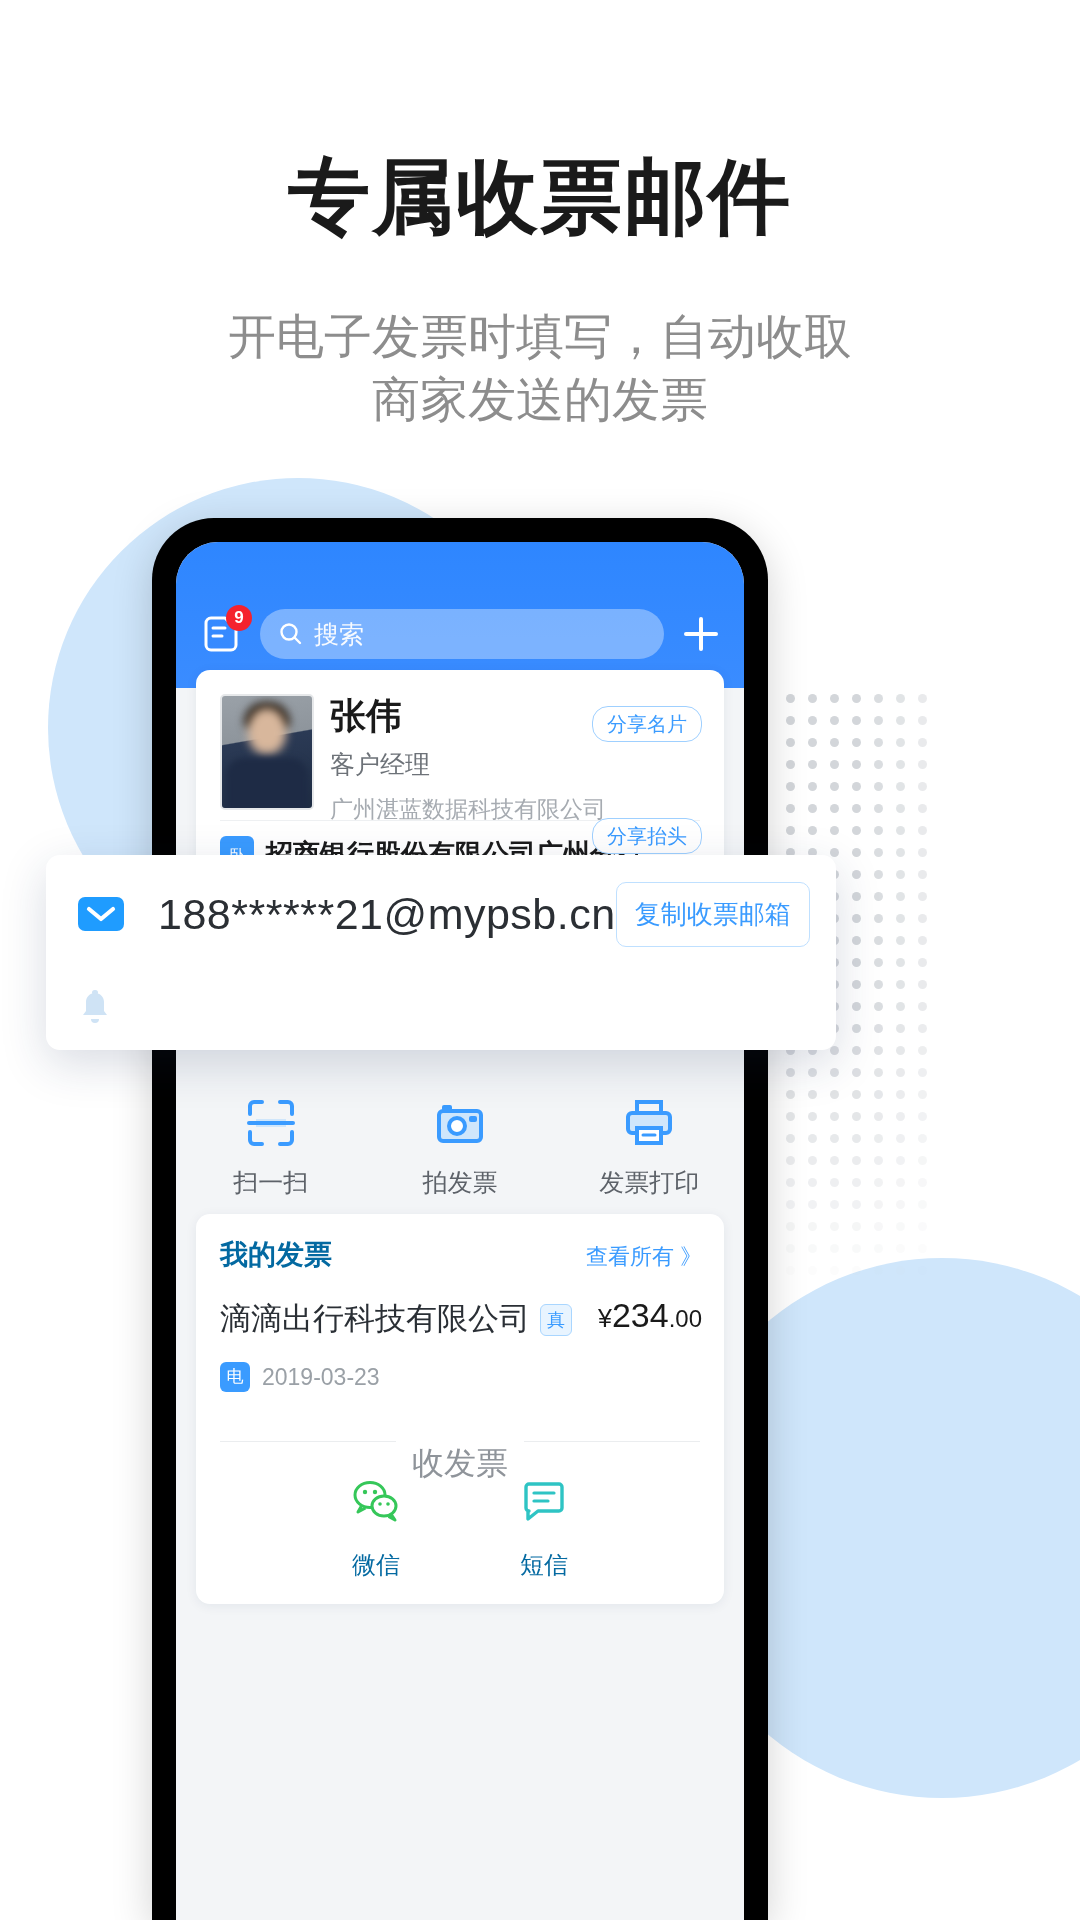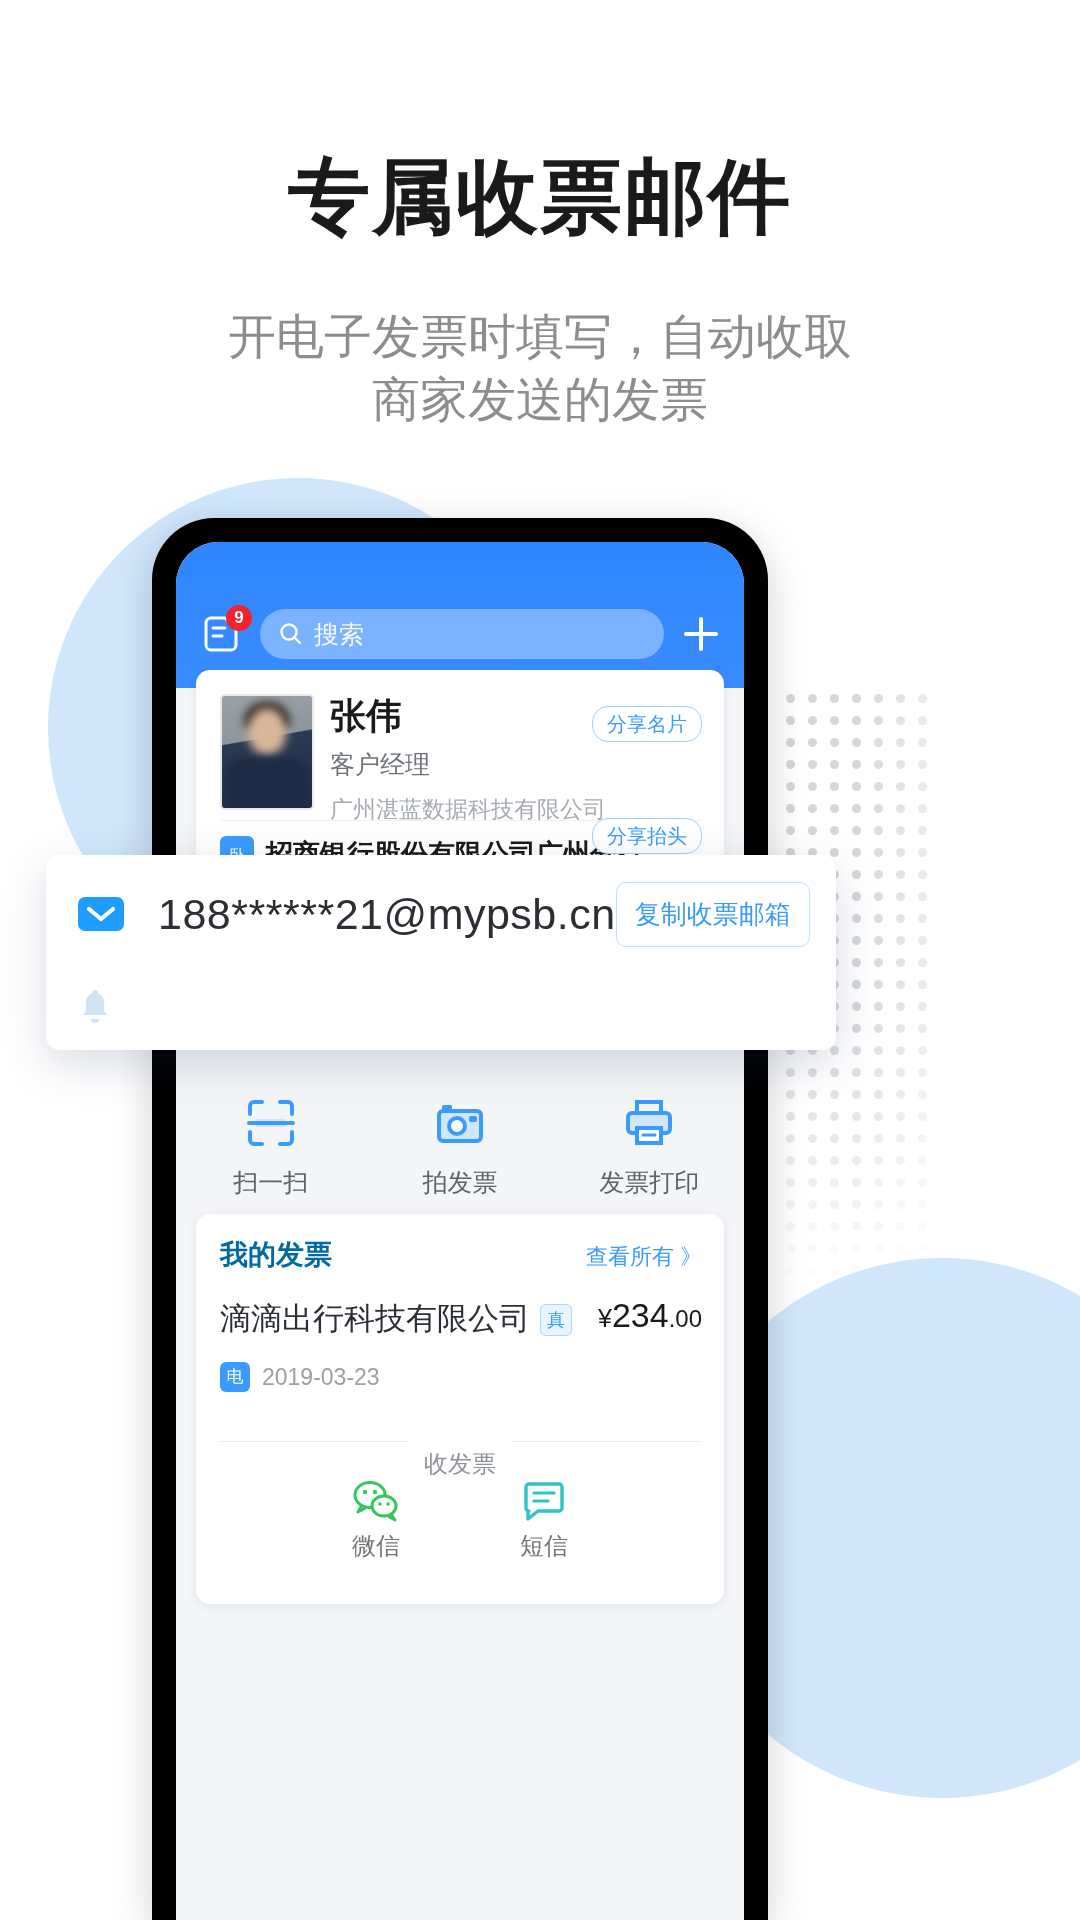--- a/index.html
+++ b/index.html
@@ -147,27 +147,27 @@
   .e-badge{
     position:absolute;left:24px;top:148px;width:30px;height:30px;border-radius:6px;
     background:#3a9bff;color:#fff;font-size:17px;text-align:center;line-height:30px;
   }
   .inv-date{position:absolute;left:66px;top:150px;font-size:23px;color:#9aa0a6;text-align:center;}
   .div-row{
     position:absolute;left:24px;right:24px;top:212px;height:30px;
     display:flex;align-items:center;gap:16px;
   }
   .div-row .line{flex:1;height:1px;background:#ebedef;}
-  .div-row .txt{font-size:24px;color:#8f949a;margin-top:45px;}
+  .div-row .txt{font-size:32px;color:#8f949a;margin-top:45px;}
   .share-row{
     position:absolute;left:0;right:0;top:262px;display:flex;justify-content:center;gap:120px;
   }
   .share{text-align:center;}
   .share .glyph{height:50px;display:flex;align-items:center;justify-content:center;}
-  .share .lbl{margin-top:4px;font-size:24px;color:#737373;}
+  .share .lbl{margin-top:23px;font-size:24px;color:#0369a1;}
 
   
   .overlay{
     position:absolute;left:46px;top:855px;width:790px;height:195px;
     background:#fff;border-radius:14px;
     box-shadow:0 14px 46px rgba(30,50,90,.17);
     z-index:40;
   }
   .ov-row1{position:absolute;left:0;top:0;width:790px;height:118px;display:flex;align-items:center;padding:0 32px;box-sizing:border-box;}
   .env{width:46px;height:34px;flex:0 0 auto;}

